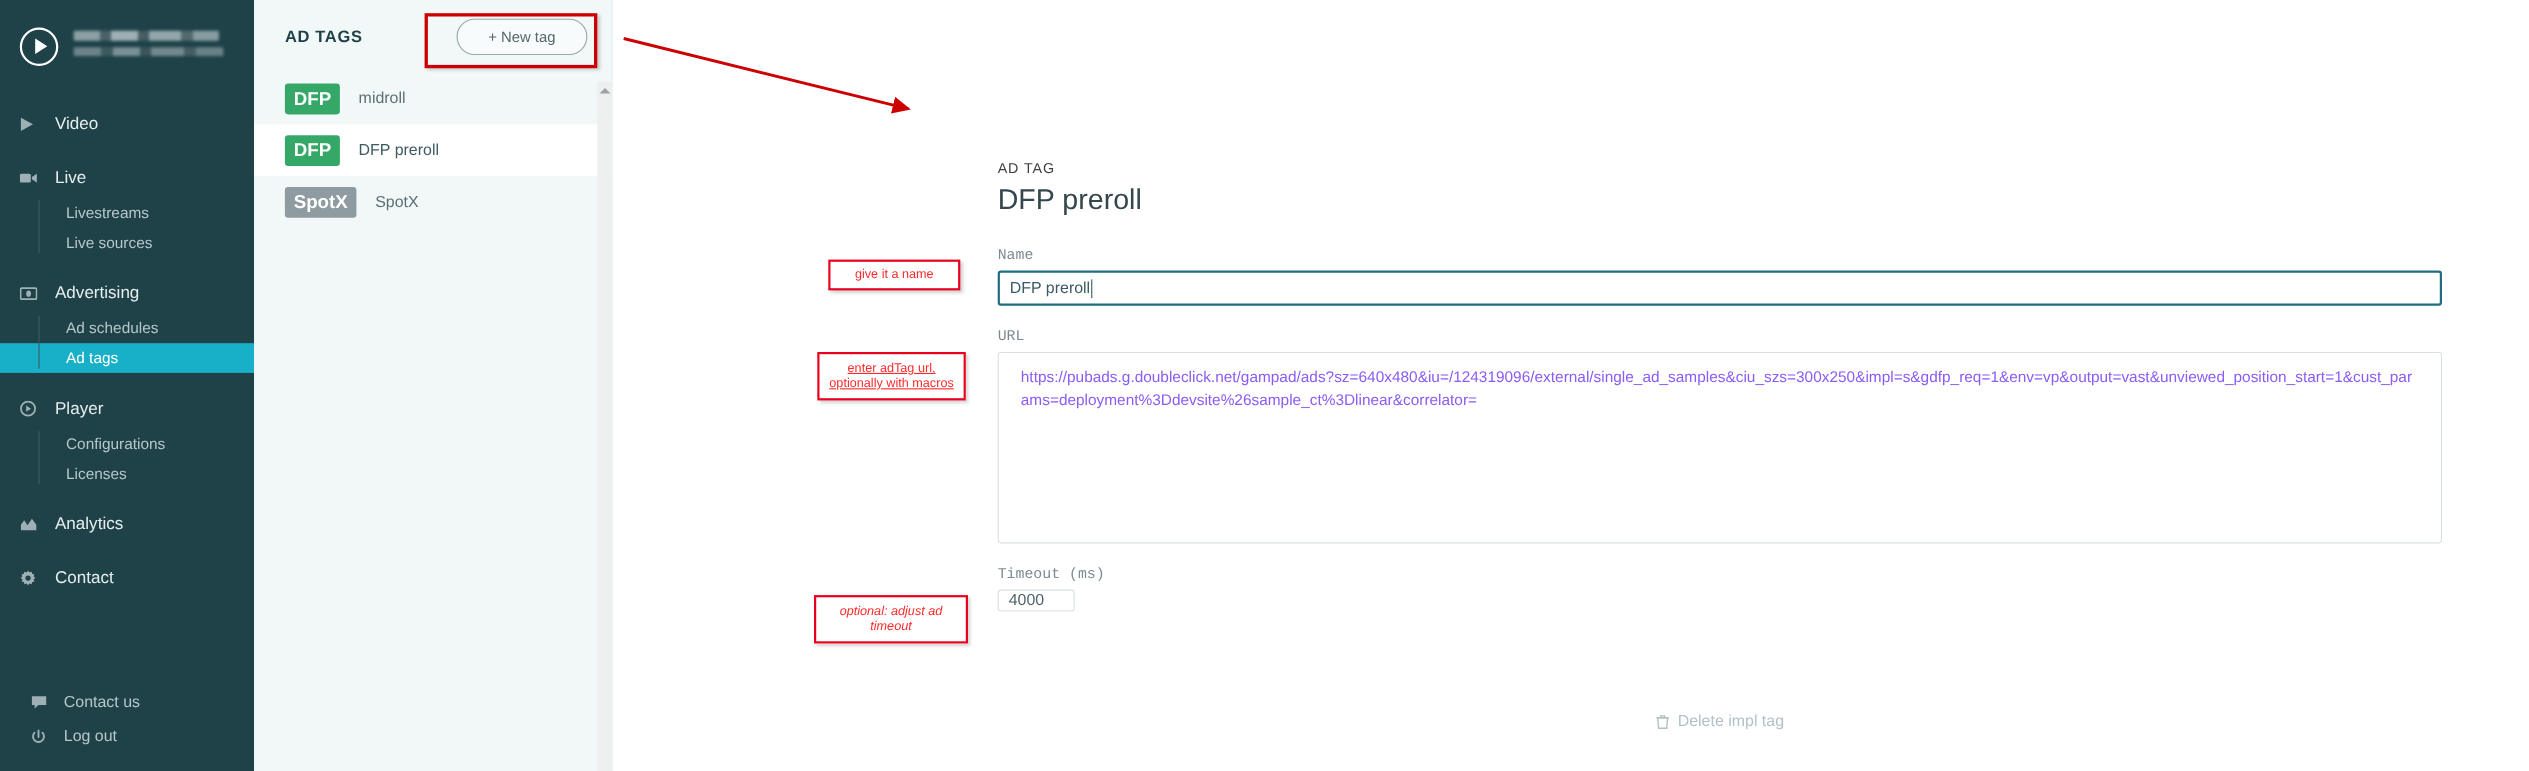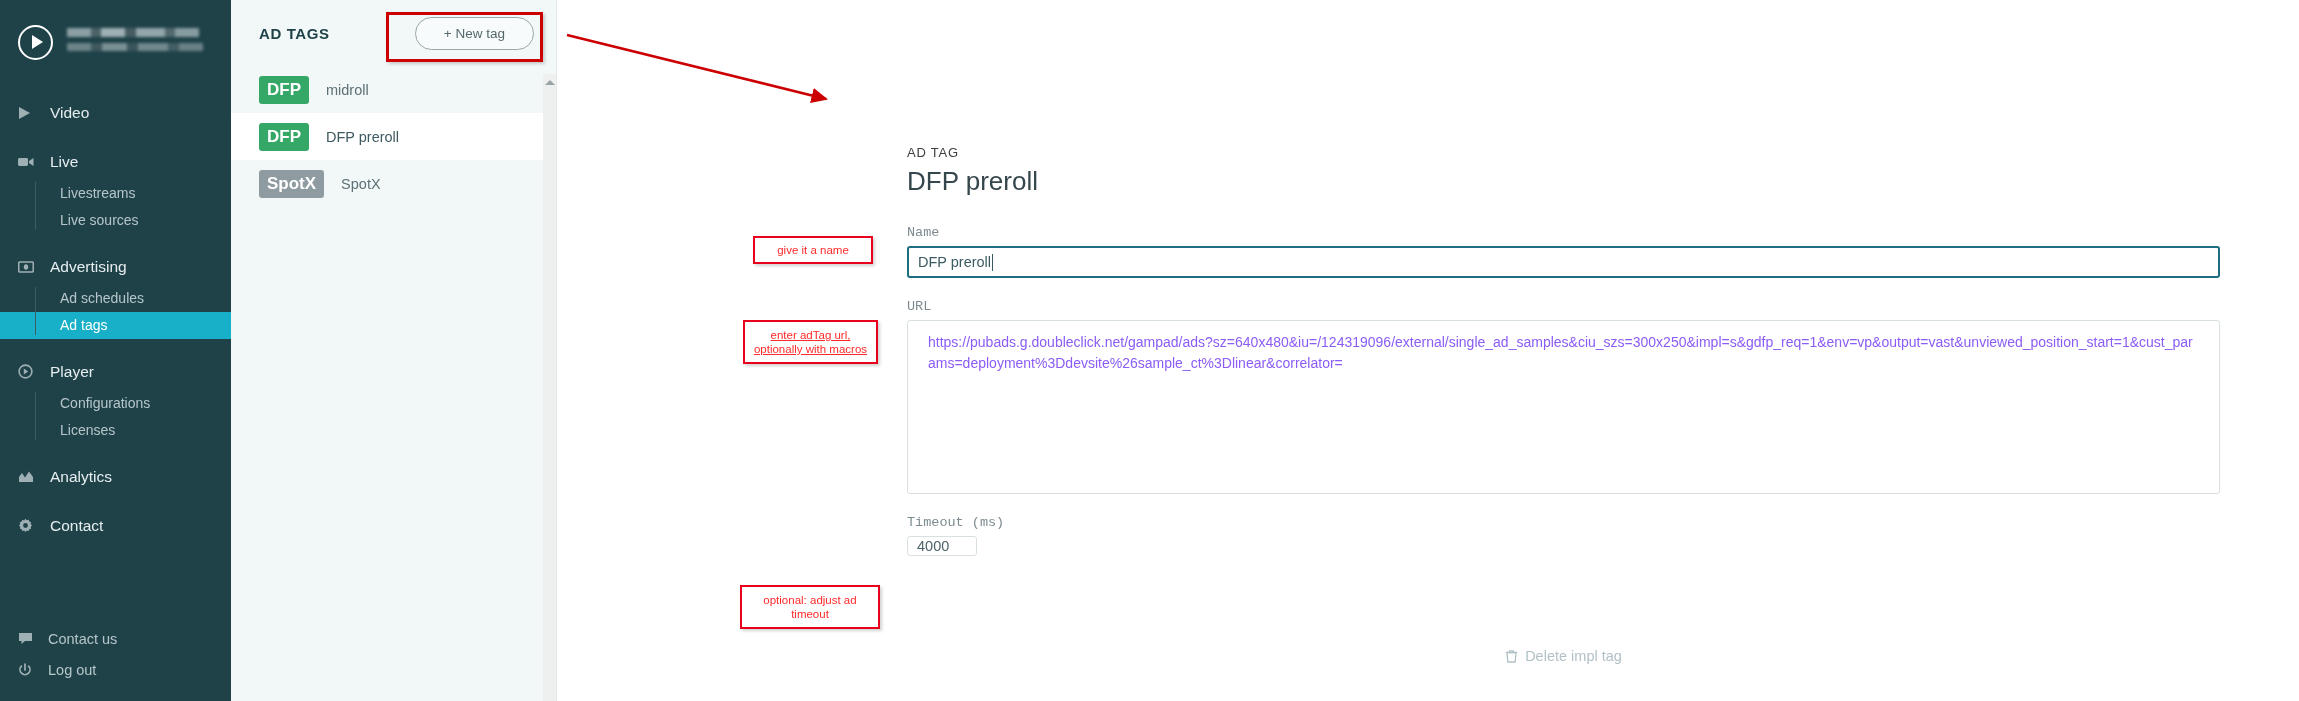--- a/index.html
+++ b/index.html
@@ -64,21 +64,21 @@
   }
   .sub-item {
     display: block; height: 27px; line-height: 27px;
     padding-left: 60px; font-size: 14px; color: #b6c6ca;
     cursor: pointer;
   }
   .sub-item.active { background: #18b0c8; color: #ffffff; }
   .nav-foot { position: absolute; bottom: 16px; left: 0; width: 100%; }
   .foot-item {
     display: flex; align-items: center;
-    height: 31px; padding-left: 18px;
+    height: 31px; padding-left: 28px;
     font-size: 14.5px; color: #b6c6ca; cursor: pointer;
   }
   .foot-item .ico { width: 26px; flex: 0 0 26px; color: #9fb0b4; }
   .foot-item .lbl { margin-left: 4px; }
   svg { display: block; }
 
   
   .taglist {
     width: 326px; flex: 0 0 326px; height: 701px;
     background: #f2f7f8;
@@ -378,21 +378,21 @@
 
   <div class="anno" style="left:753px; top:236px; width:120px; height:28px;">
     <span>give it a name</span>
   </div>
 
   <div class="anno" style="left:743px; top:320px; width:135px; height:44px; white-space:pre-line;text-decoration:underline;">
     <span>enter adTag url,
 optionally with macros</span>
   </div>
 
-  <div class="anno" style="left:740px; top:585px; width:140px; height:44px; white-space:pre-line;">
+  <div class="anno" style="left:740px; top:541px; width:140px; height:44px; white-space:pre-line;font-style:italic;">
     <span>optional: adjust ad
 timeout</span>
   </div>
 
   <svg class="arrow-svg" width="2299" height="701">
     <defs>
       <marker id="ah" markerWidth="7" markerHeight="7" refX="5.6" refY="3" orient="auto">
         <path d="M0,0 L6.4,3 L0,6 z" fill="#cc0000"></path>
       </marker>
     </defs>

